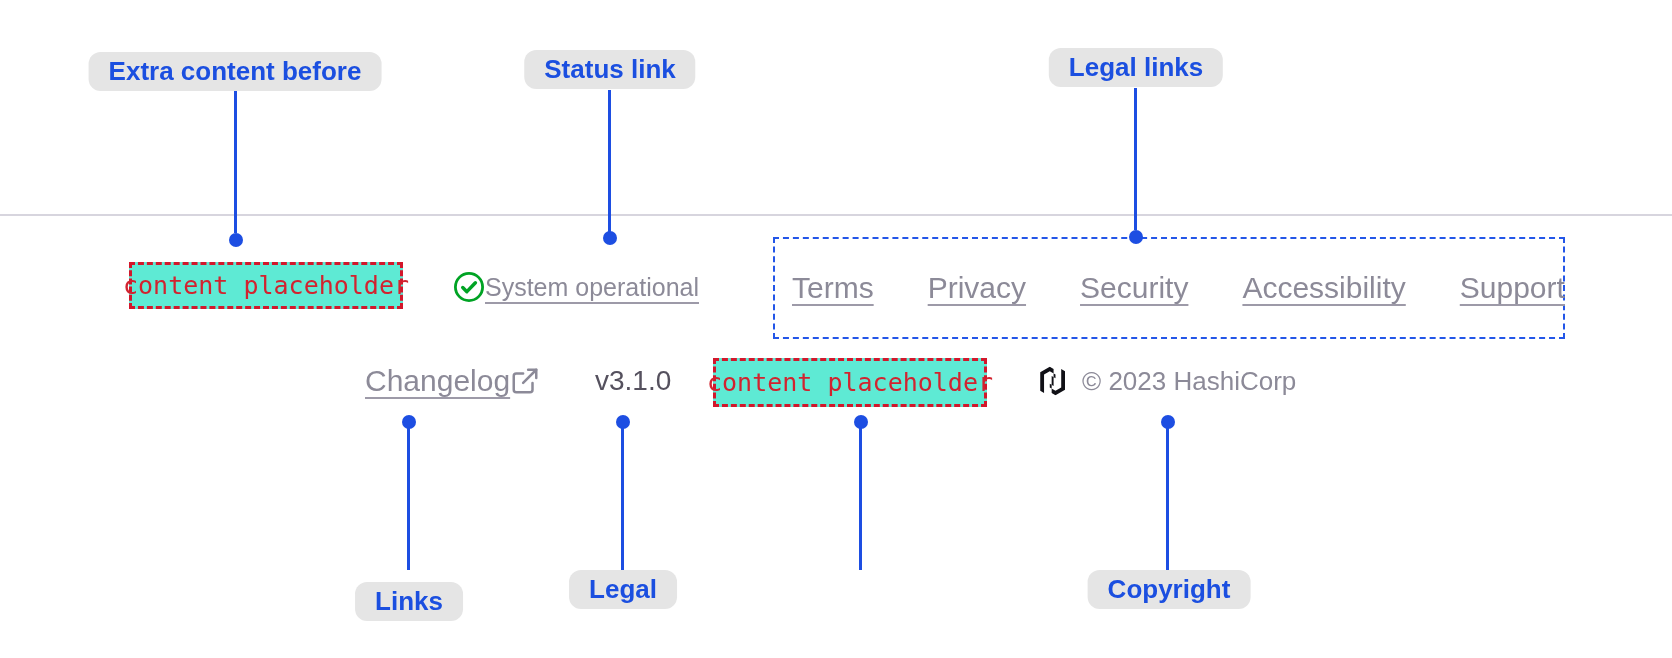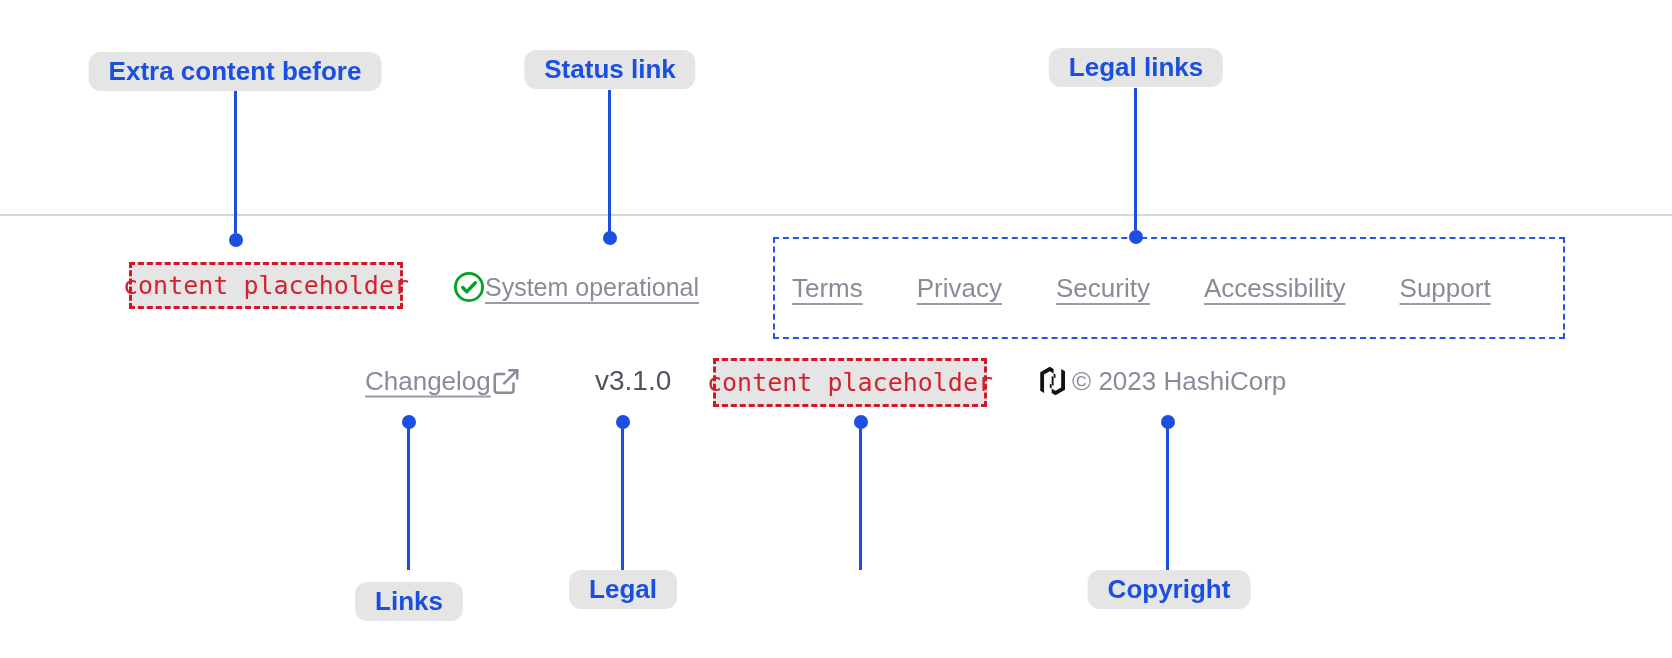--- a/index.html
+++ b/index.html
@@ -12,31 +12,31 @@
   }
   
   .divider{
     position:absolute;left:0;top:214px;width:1672px;height:2px;
     background:#d7d5de;
   }
   .placeholder-box{
     position:absolute;
     display:flex;align-items:center;justify-content:center;
     border:3px dashed #d2172b;
-    background:#e5e5e5;
+    background:#5eead4;
     color:#d2232f;
     font-family:"DejaVu Sans Mono", monospace;
     font-size:25px;
     white-space:nowrap;
     padding:0 2px;
     box-sizing:border-box;
   }
   .muted-link{
     color:#8c8a98;
-    font-size:26px;
+    font-size:30px;
     text-decoration:underline;
     text-decoration-thickness:2px;
     text-underline-offset:6px;
     text-decoration-color:#9d9aa8;
     white-space:nowrap;
     cursor:pointer;
   }
   .status-group{
     position:absolute;left:453px;top:287px;transform:translateY(-50%);
     display:flex;align-items:center;gap:0;
@@ -52,21 +52,21 @@
   .changelog-group{
     position:absolute;left:365px;top:381px;transform:translateY(-50%);
     display:flex;align-items:center;
   }
   .version-item{
     position:absolute;left:595px;top:381px;transform:translateY(-50%);
     color:#55515e;font-size:28px;white-space:nowrap;
   }
   .copyright-group{
     position:absolute;left:1038px;top:381px;transform:translateY(-50%);
-    display:flex;align-items:center;gap:5px;
+    display:flex;align-items:center;gap:15px;
   }
   .copyright-text{
     color:#8c8a98;font-size:26px;white-space:nowrap;
   }
   
   .pill{
     position:absolute;transform:translateX(-50%);
     background:#e5e5e5;
     color:#1b4fe0;
     font-size:26px;font-weight:600;

